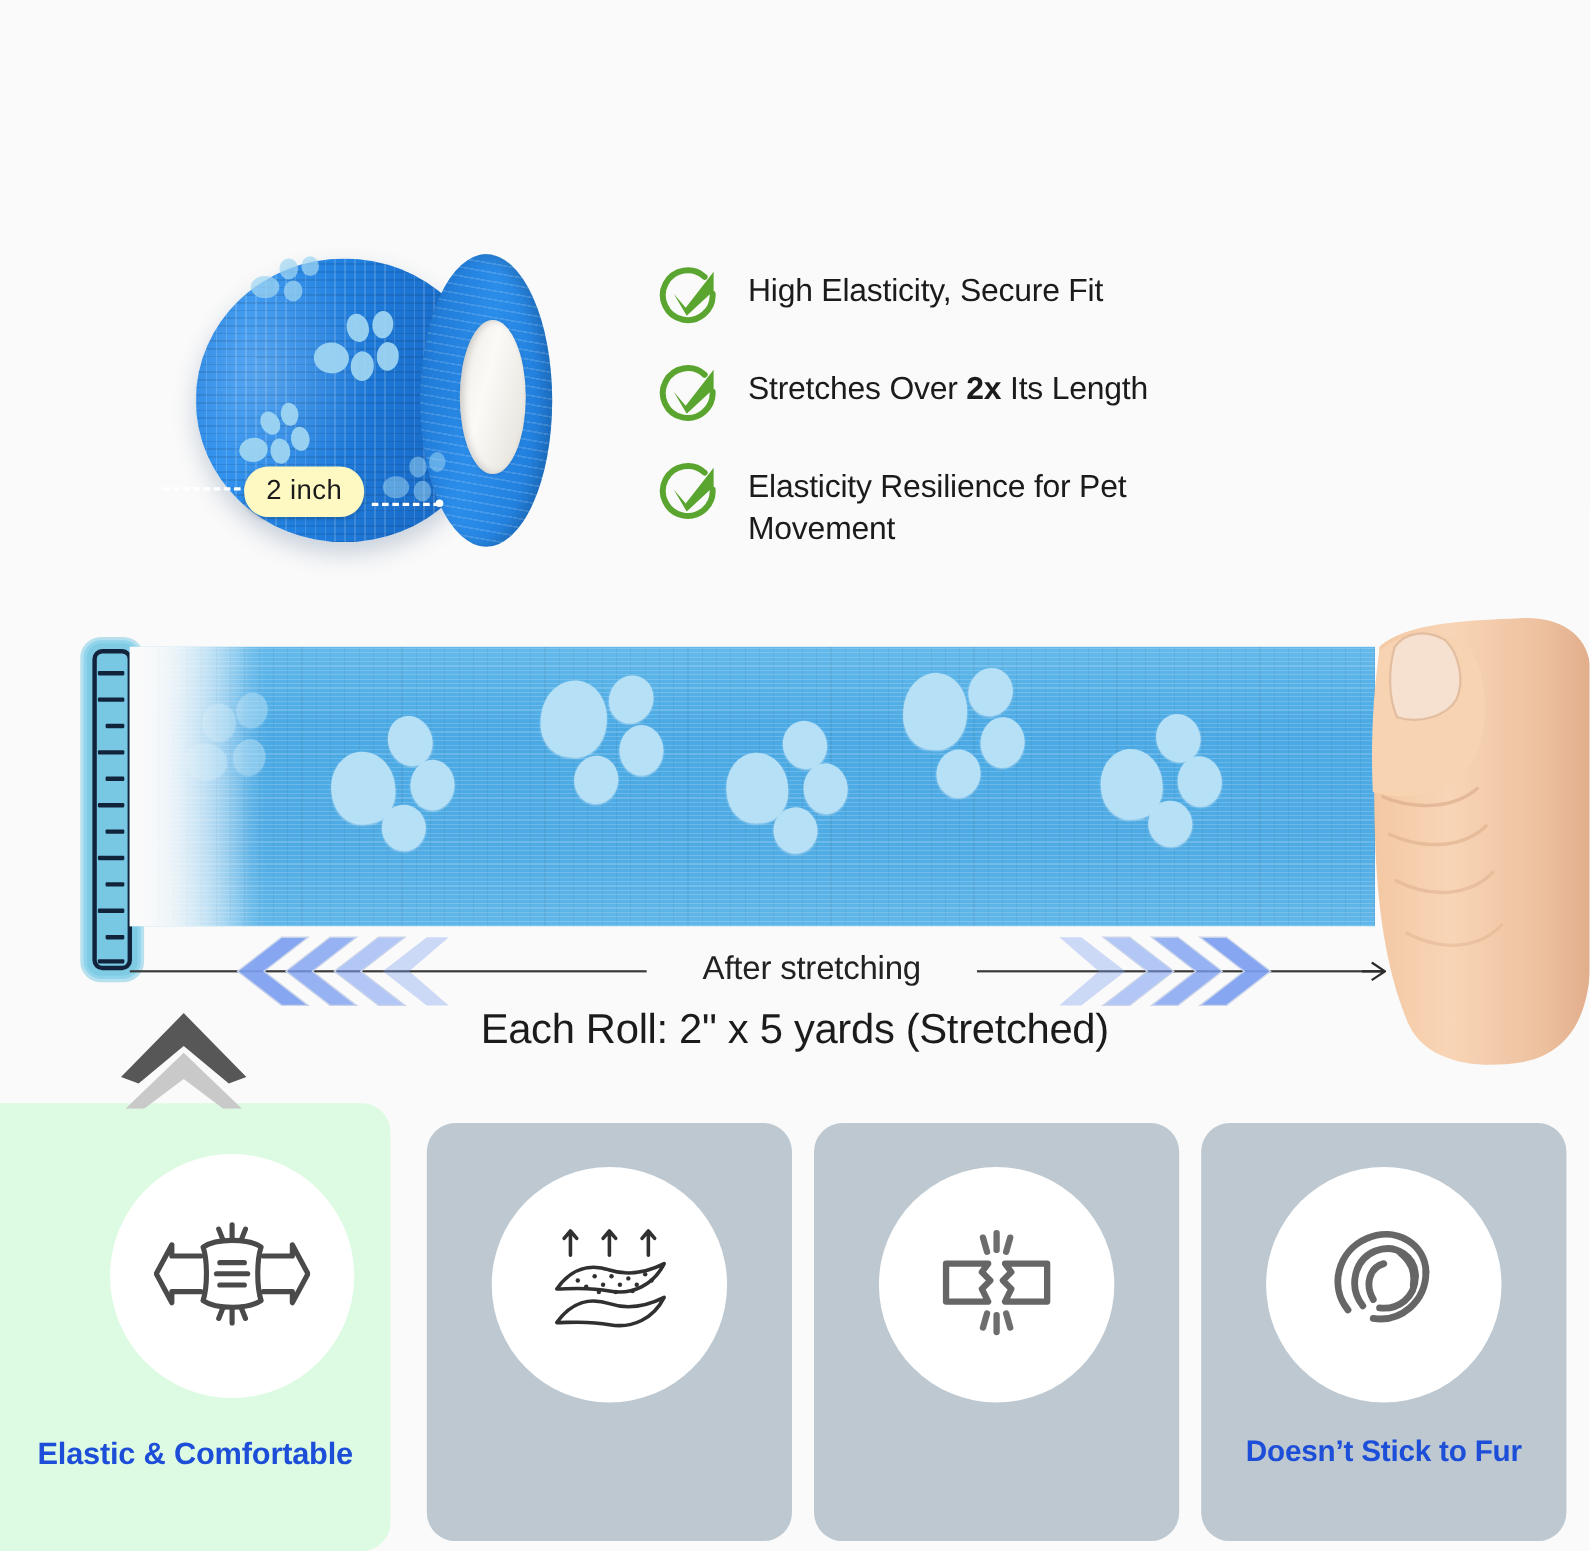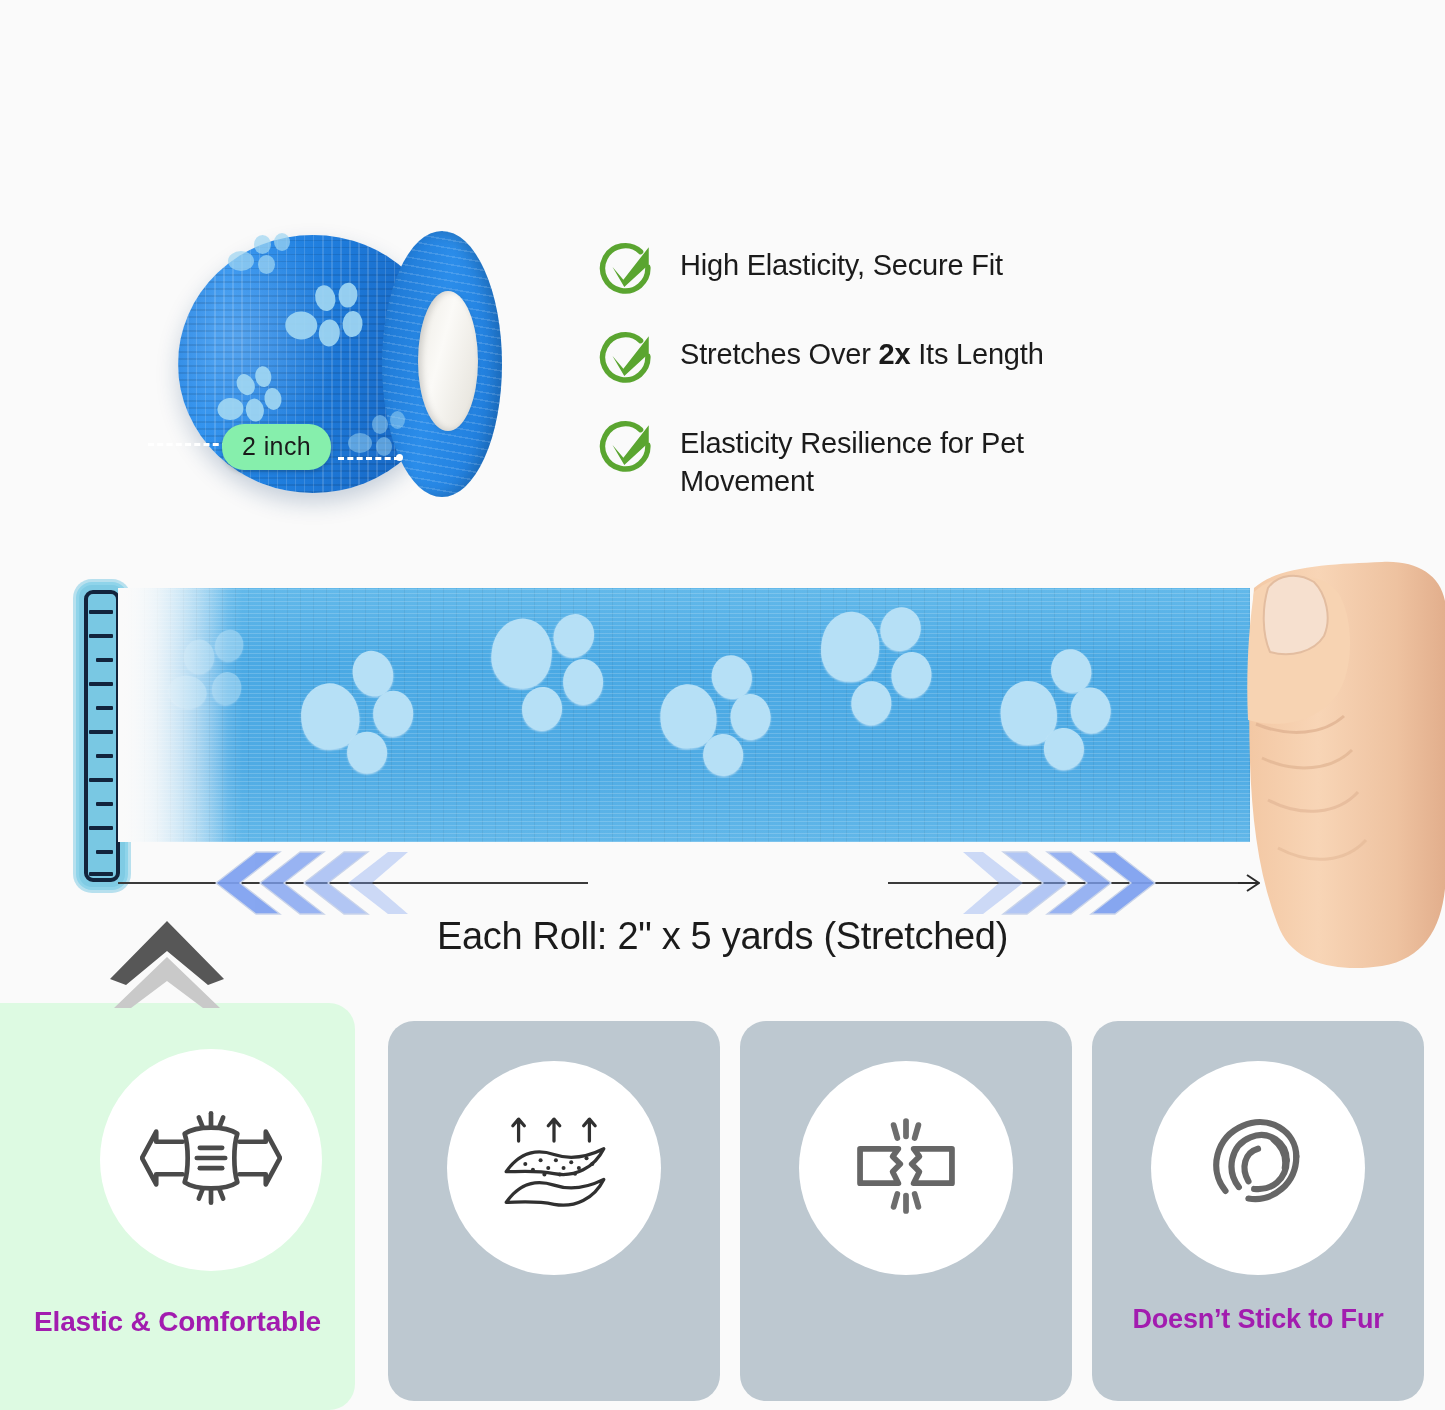--- a/index.html
+++ b/index.html
@@ -93,21 +93,21 @@
   .dash-dot {
     position: absolute;
     width: 7px; height: 7px;
     border-radius: 50%;
     background: #ffffff;
   }
   #inch-badge {
     position: absolute;
     left: 62px; top: 199px;
     padding: 8px 20px 9px 20px;
-    background: #86efac;
+    background: #fef9c3;
     border-radius: 22px;
     color: #1a1a1a;
     font-size: 25px;
     font-weight: 400;
     letter-spacing: .4px;
     box-shadow: 0 2px 5px rgba(0,0,0,.18);
   }
 
   
   #checklist {
@@ -274,21 +274,21 @@
     justify-content: center;
   }
   .card.first .card-circle { top: 46px; width: 222px; height: 222px; left: 62%; }
   .card-label {
     position: absolute;
     left: 0; right: 0;
     bottom: 66px;
     text-align: center;
     font-size: 27px;
     font-weight: 700;
-    color: #a21caf;
+    color: #1d4ed8;
     letter-spacing: -.2px;
     white-space: nowrap;
   }
   .card.first .card-label { bottom: 72px; left: 24px; font-size: 28px; }
 </style>
 </head>
 <body>
 
 <div id="page">
 
@@ -484,20 +484,21 @@
           </g>
         </svg>
       </span>
 
       <span style="position:absolute;left:1120px;top:26px;">
         <svg viewBox="0 0 22 18" width="22" height="18">
             <path d="M0 9 L20 9 M9 1 L21 9 L9 17" fill="none" stroke="#2b2b2b" stroke-width="2"></path>
           </svg>
       </span>
 
+      <span id="after-label">After stretching</span>
     </div>
 
     <div id="roll-spec">Each Roll: 2" x 5 yards (Stretched)</div>
   </div>
 
   <div id="up-pointer">
     <svg viewBox="0 0 118 95" width="118" height="95">
       <path d="M59 8 L116 66 L100 72 L59 38 L18 72 L2 66 Z" fill="#575757"></path>
       <path d="M59 44 L112 95 L95 95 L59 68 L23 95 L6 95 Z" fill="#c9c9c9"></path>
     </svg>

